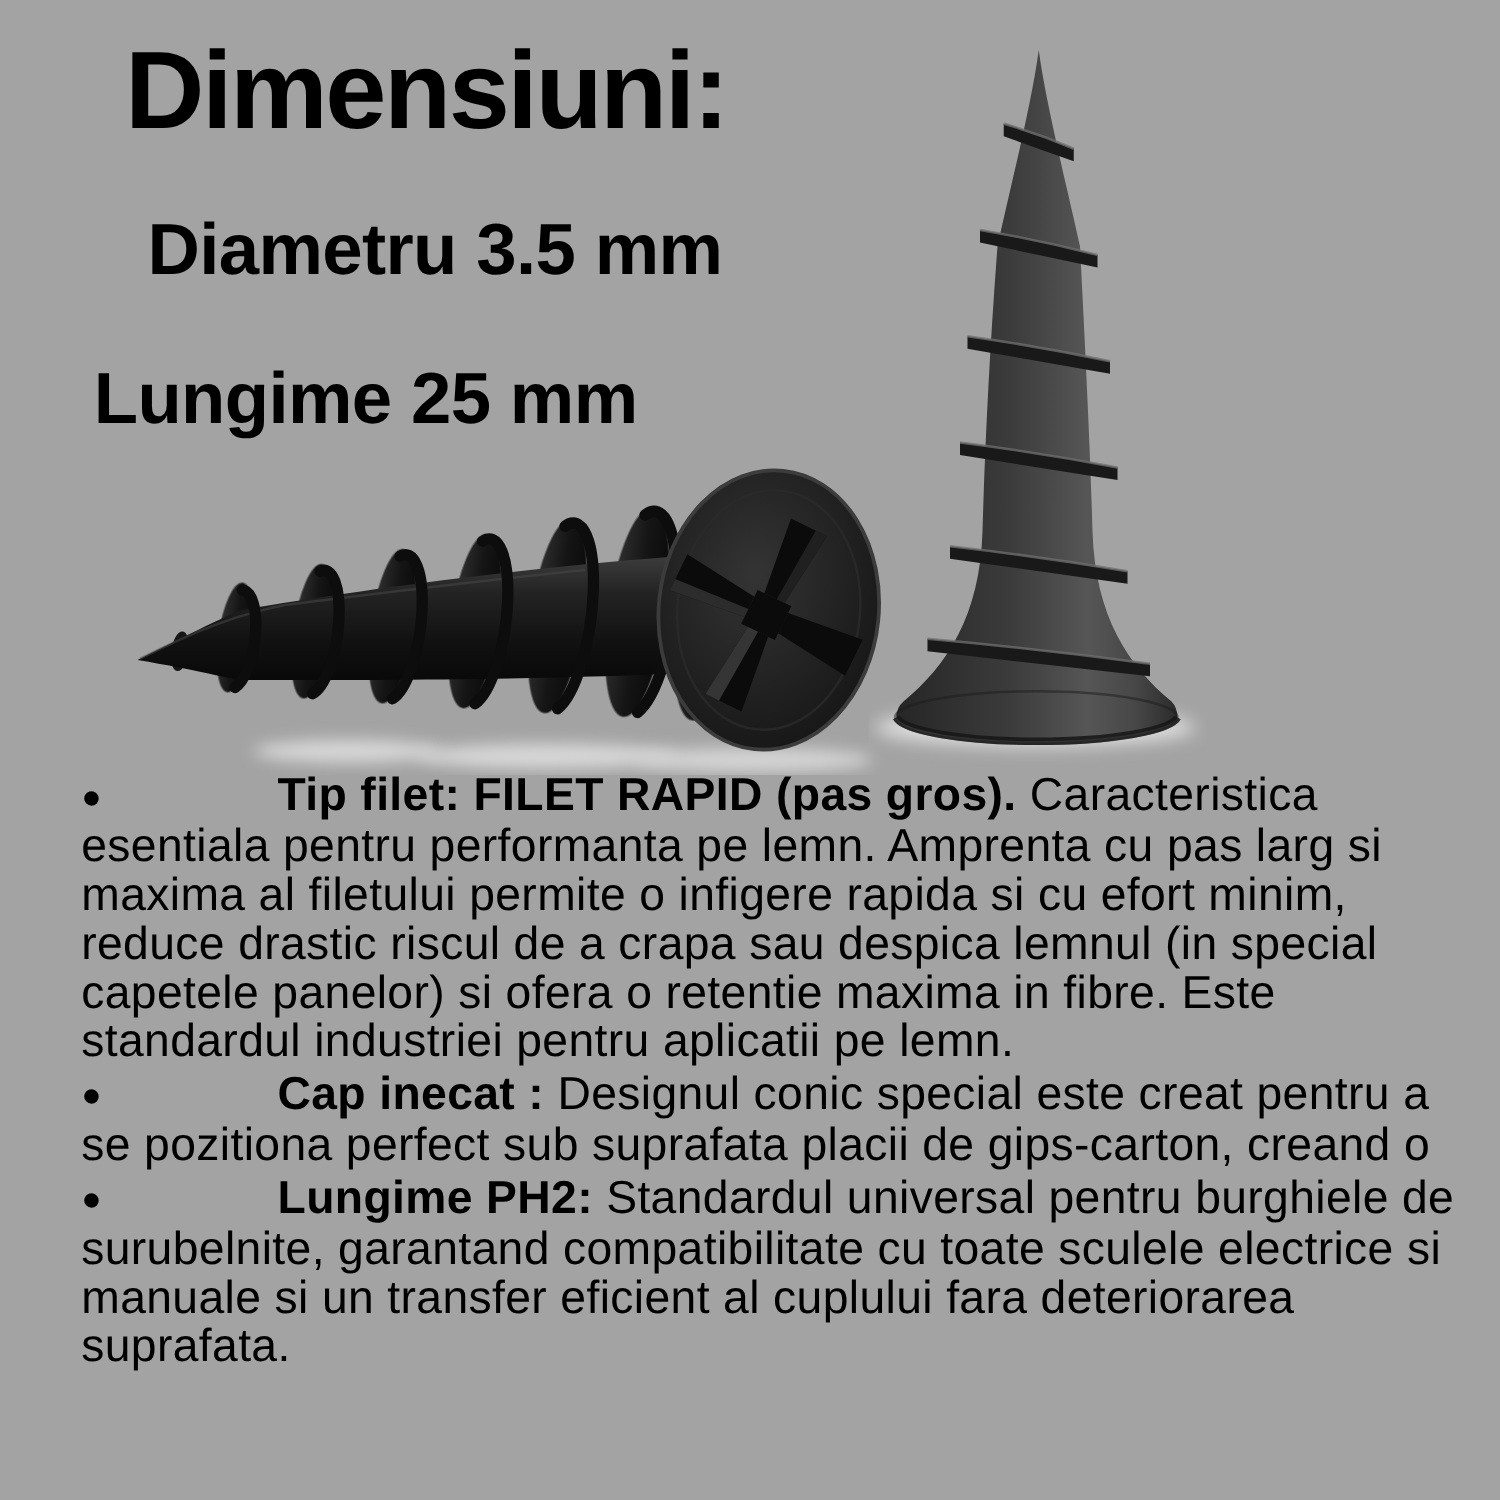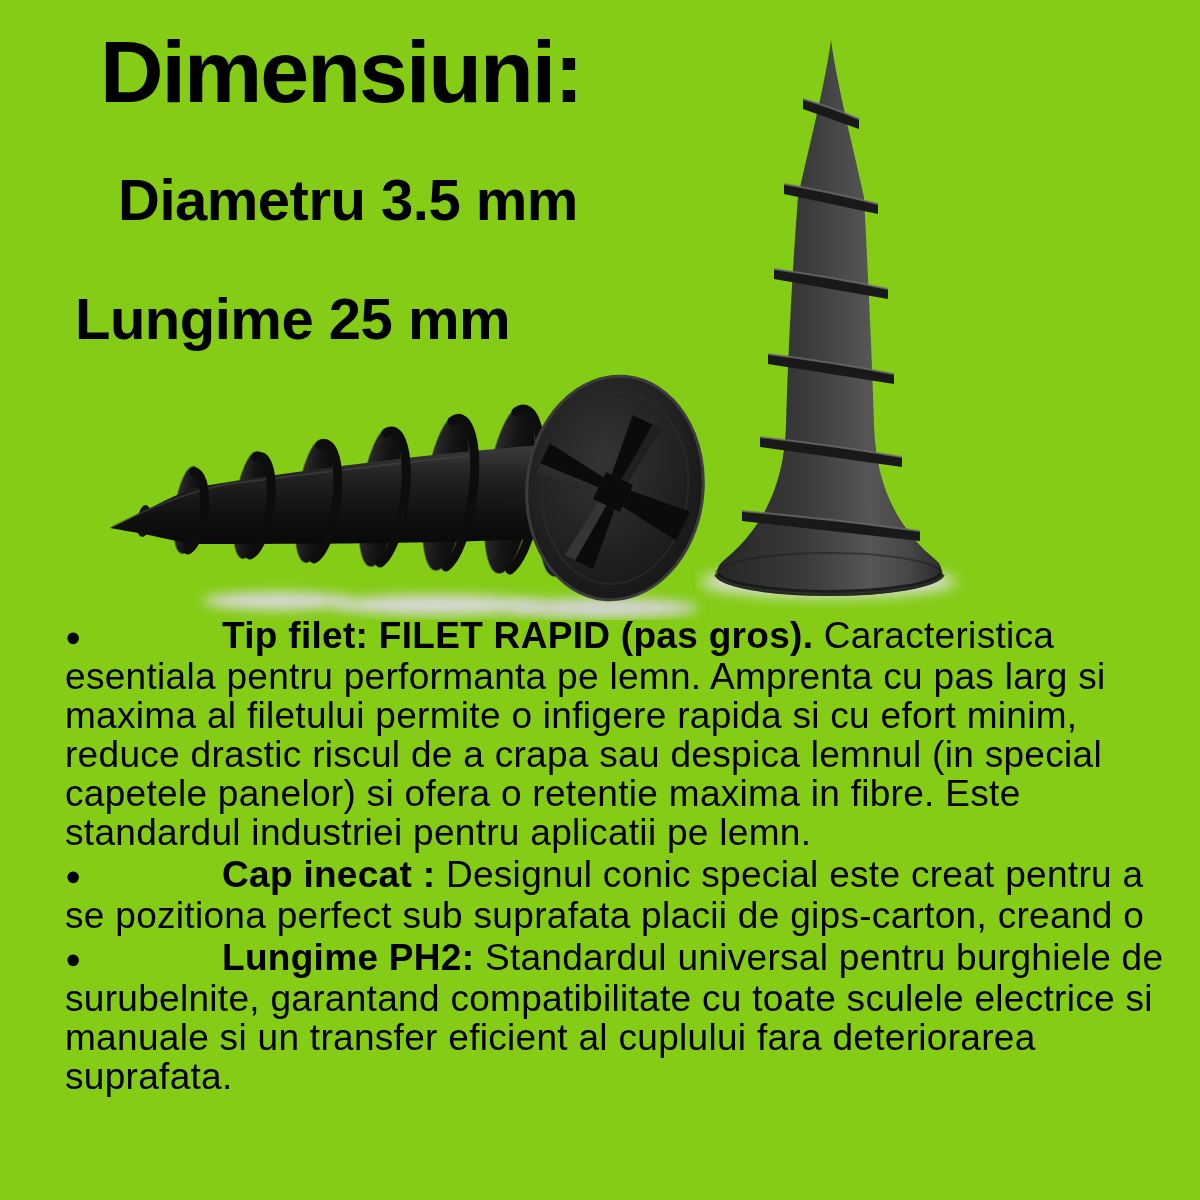--- a/index.html
+++ b/index.html
@@ -1,17 +1,17 @@
 <!DOCTYPE html>
 <html><head>
 <meta charset="utf-8">
 <style>
   html,body{margin:0;padding:0;background:#fff;}
   .canvas{
-    position:relative;width:1200px;height:1200px;background:#84cc16;
+    position:relative;width:1200px;height:1200px;background:#a3a3a3;
     font-family:"Liberation Sans",sans-serif;color:#000;overflow:hidden;
   }
   .title{
     position:absolute;left:100px;top:28px;margin:0;
     font-size:88px;font-weight:bold;line-height:1;letter-spacing:-2px;white-space:pre;
   }
   .sub{position:absolute;font-size:58px;font-weight:bold;line-height:1;letter-spacing:-0.5px;white-space:pre;}
   .sub-diameter{left:118px;top:147px;margin-top:24px;}
   .sub-length{left:75px;top:262px;margin-top:28px;}
   .screw-h{position:absolute;left:98px;top:352px;width:612px;height:268px;}

